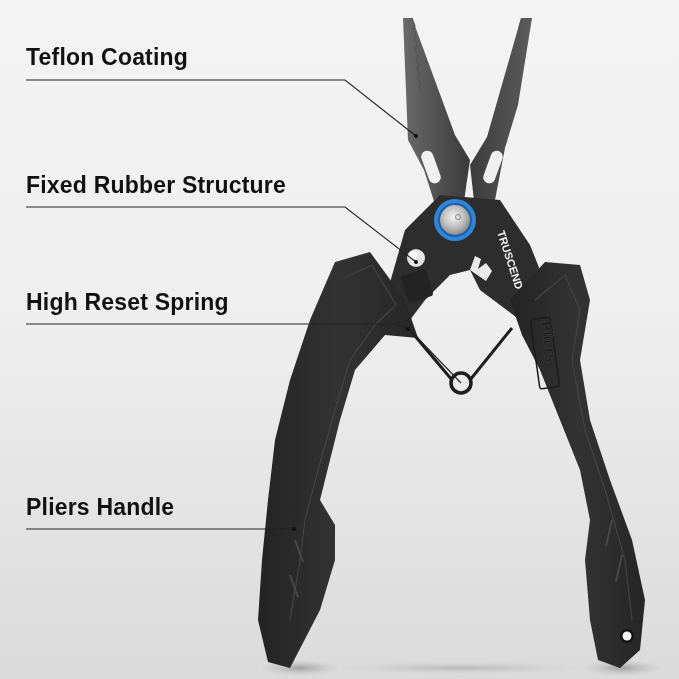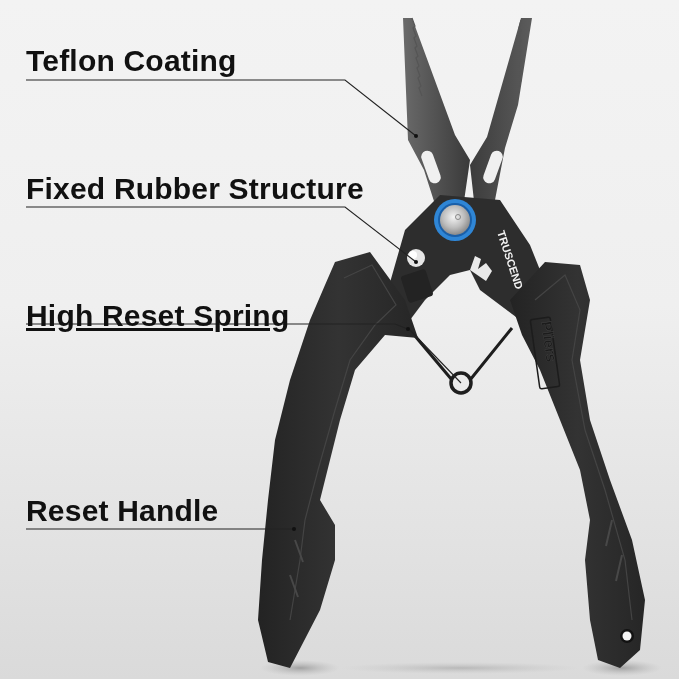--- a/index.html
+++ b/index.html
@@ -9,21 +9,21 @@
     }
     .canvas {
       position: relative; width: 679px; height: 679px;
       background: linear-gradient(180deg, #f3f3f3 0%, #efefef 45%, #e2e2e2 80%, #dadada 100%);
     }
     .product {
       position: absolute; left: 0; top: 0; width: 679px; height: 679px;
     }
     .callout-label {
       position: absolute; left: 26px;
-      font-weight: bold; font-size: 30px; color: #111;
+      font-weight: bold; font-size: 23px; color: #111;
       letter-spacing: 0.2px; white-space: nowrap;
     }
     .brand-text {
       font-family: "Liberation Sans", "DejaVu Sans", sans-serif;
       font-weight: bold;
     }
   </style>
 </head>
 <body>
 
@@ -113,16 +113,16 @@
       <polyline points="26,529 294,529"></polyline>
     </g>
     <circle cx="416" cy="136" r="2" fill="#111"></circle>
     <circle cx="416" cy="262" r="2" fill="#111"></circle>
     <circle cx="408" cy="329" r="2" fill="#111"></circle>
     <circle cx="294" cy="529" r="2" fill="#111"></circle>
   </svg>
 
   <div class="callout-label" style="top:44px;">Teflon Coating</div>
   <div class="callout-label" style="top:172px;">Fixed Rubber Structure</div>
-  <div class="callout-label" style="top:299px;text-decoration:underline;">High Reset Spring</div>
-  <div class="callout-label" style="top:494px;">Reset Handle</div>
+  <div class="callout-label" style="top:289px;">High Reset Spring</div>
+  <div class="callout-label" style="top:494px;">Pliers Handle</div>
 
 </div>
 
 </body></html>

